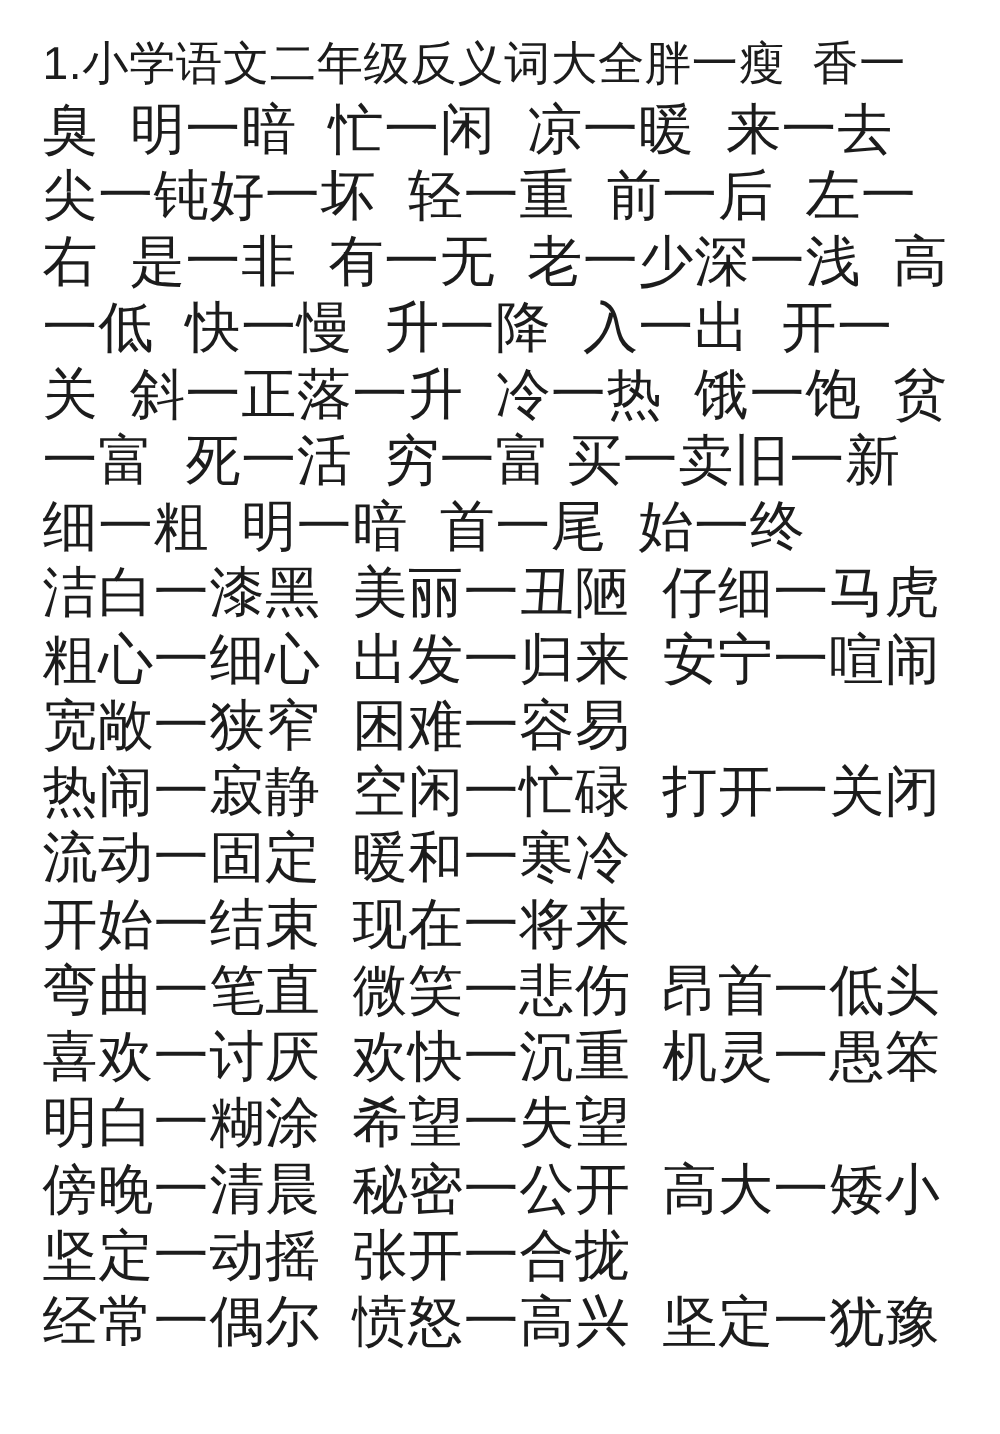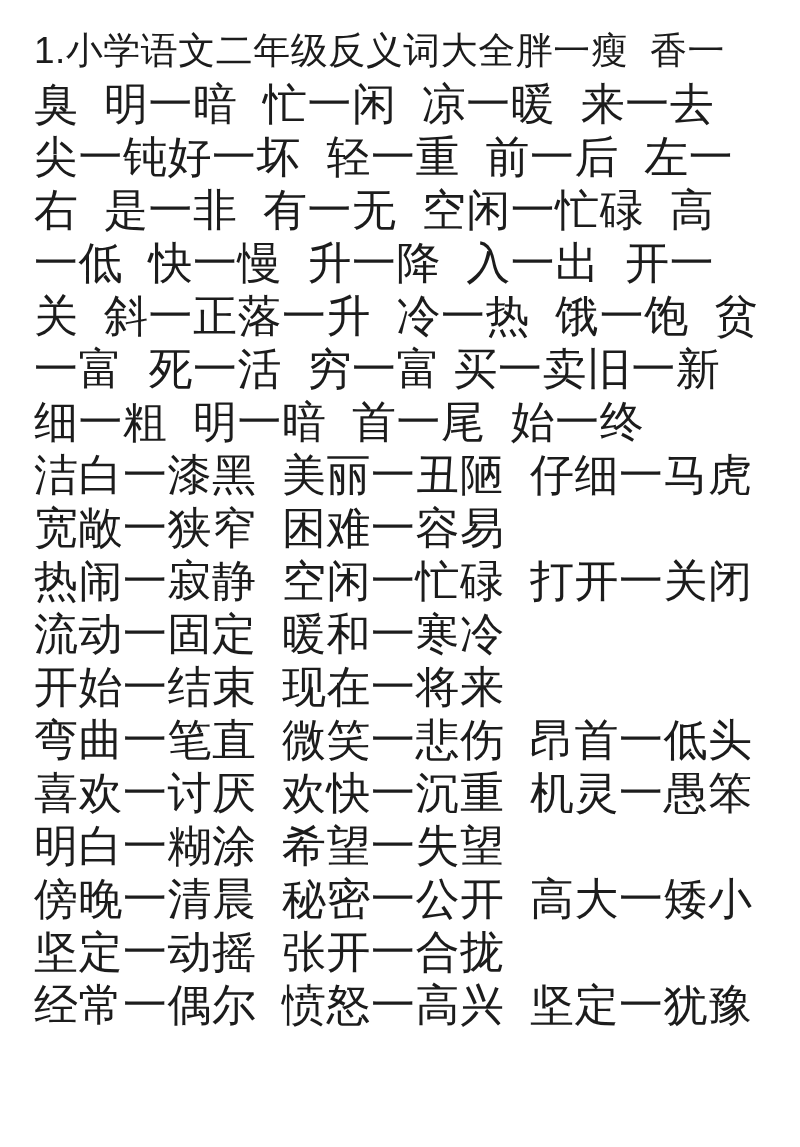--- a/index.html
+++ b/index.html
@@ -31,26 +31,27 @@
     font-size: 37px;
   }
 </style>
 </head>
 <body>
 
 <div id="doc">
   <div class="line first">1.小学语文二年级反义词大全胖一瘦  香一</div>
   <div class="line">臭  明一暗  忙一闲  凉一暖  来一去</div>
   <div class="line">尖一钝好一坏  轻一重  前一后  左一</div>
-  <div class="line">右  是一非  有一无  空闲一忙碌  高</div>
+  <div class="line">右  是一非  有一无  老一少深一浅  高</div>
   <div class="line">一低  快一慢  升一降  入一出  开一</div>
   <div class="line">关  斜一正落一升  冷一热  饿一饱  贫</div>
   <div class="line">一富  死一活  穷一富 买一卖旧一新</div>
   <div class="line">细一粗  明一暗  首一尾  始一终</div>
   <div class="line">洁白一漆黑  美丽一丑陋  仔细一马虎</div>
+  <div class="line">粗心一细心  出发一归来  安宁一喧闹</div>
   <div class="line">宽敞一狭窄  困难一容易</div>
   <div class="line">热闹一寂静  空闲一忙碌  打开一关闭</div>
   <div class="line">流动一固定  暖和一寒冷</div>
   <div class="line">开始一结束  现在一将来</div>
   <div class="line">弯曲一笔直  微笑一悲伤  昂首一低头</div>
   <div class="line">喜欢一讨厌  欢快一沉重  机灵一愚笨</div>
   <div class="line">明白一糊涂  希望一失望</div>
   <div class="line">傍晚一清晨  秘密一公开  高大一矮小</div>
   <div class="line">坚定一动摇  张开一合拢</div>
   <div class="line">经常一偶尔  愤怒一高兴  坚定一犹豫</div>

